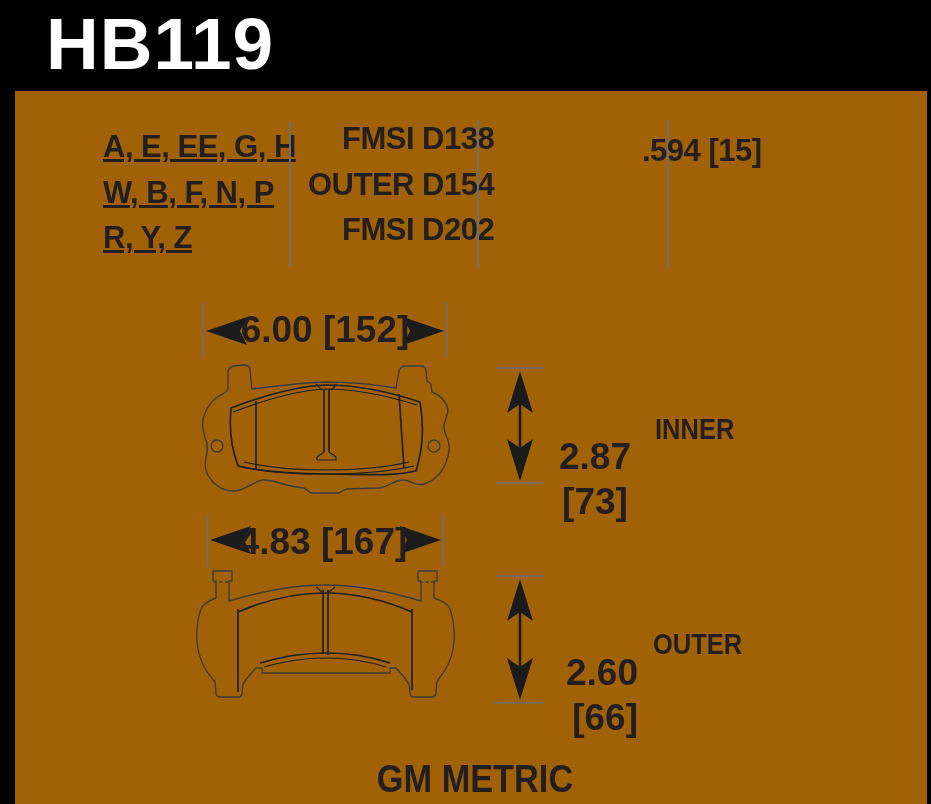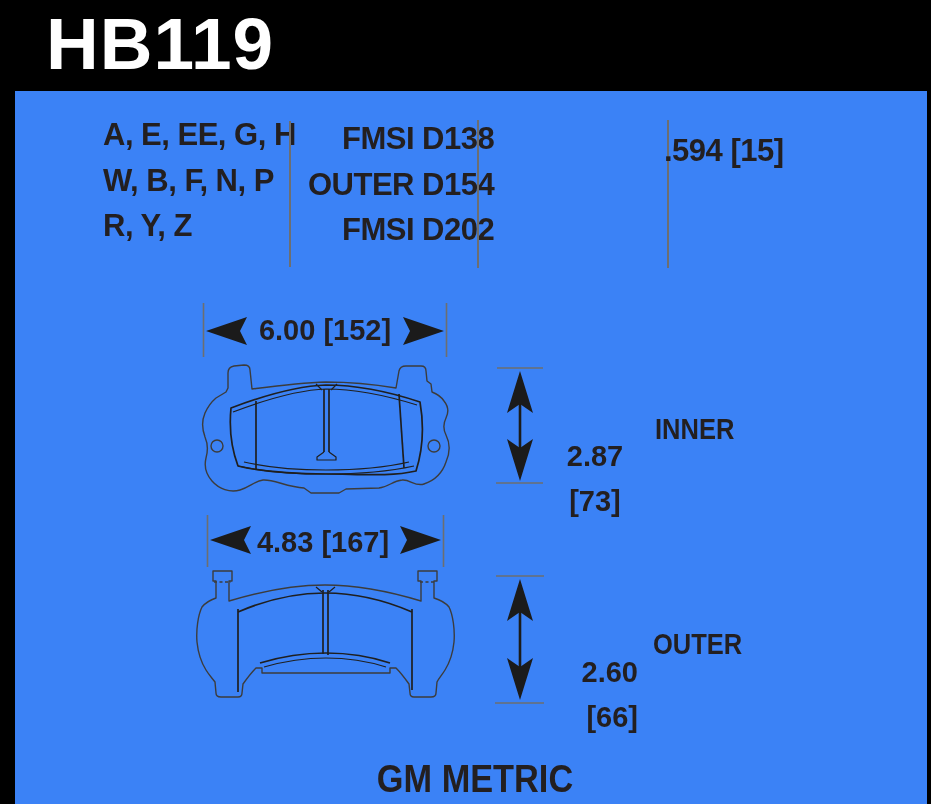--- a/index.html
+++ b/index.html
@@ -1,38 +1,38 @@
 <!DOCTYPE html>
 <html><head>
 <meta charset="utf-8">
 <style>
   html,body{margin:0;padding:0;background:#e8e8e8;}
   .page{
-    position:relative;width:931px;height:804px;background:#3b82f6;
+    position:relative;width:931px;height:804px;background:#a16207;
     font-family:"Liberation Sans","DejaVu Sans",sans-serif;
     color:#231f20;overflow:hidden;margin:0 auto;
   }
   .frame{position:absolute;background:#000000;}
   .frame-top{left:0;top:0;width:931px;height:91px;}
   .frame-left{left:0;top:91px;width:15px;height:713px;}
   .frame-right{left:927px;top:91px;width:4px;height:713px;}
   .part-number{
     position:absolute;left:46px;top:0;width:860px;height:91px;
     line-height:88px;font-size:73px;font-weight:bold;color:#ffffff;
     letter-spacing:1px;white-space:nowrap;
   }
   .col-text{position:absolute;font-weight:bold;font-size:31px;line-height:45.5px;letter-spacing:-0.5px;white-space:nowrap;}
-  .codes{left:103px;top:112px;}
+  .codes{left:103px;top:124px;text-decoration:underline;}
   .fmsi{left:308px;top:116px;text-align:right;}
-  .thickness{left:664px;top:128px;text-align:right;}
+  .thickness{left:642px;top:128px;text-align:right;}
   .vdiv{position:absolute;width:2px;background:#6d6e70;}
   .vdiv-1{left:289px;top:121px;height:146px;}
   .vdiv-2{left:477px;top:120px;height:148px;}
   .vdiv-3{left:667px;top:120px;height:148px;}
-  .dim-text{position:absolute;font-weight:bold;font-size:29px;line-height:32px;white-space:nowrap;}
+  .dim-text{position:absolute;font-weight:bold;font-size:37px;line-height:32px;white-space:nowrap;}
   .dim-w-inner{left:203px;top:314px;width:244px;text-align:center;}
   .dim-w-outer{left:203px;top:526px;width:240px;text-align:center;}
   .dim-h-block{line-height:45px;text-align:center;width:86px;margin-top:45px;}
   .dim-h-inner{left:552px;top:389px;}
   .dim-h-outer{left:552px;top:605px;text-align:right;}
   .pad-label{position:absolute;font-weight:bold;font-size:30px;white-space:nowrap;transform:scaleX(0.85);transform-origin:left center;}
   .label-inner{left:655px;top:412px;}
   .label-outer{left:653px;top:627px;}
   .footer-label{
     position:absolute;left:325px;top:757px;width:300px;text-align:center;

